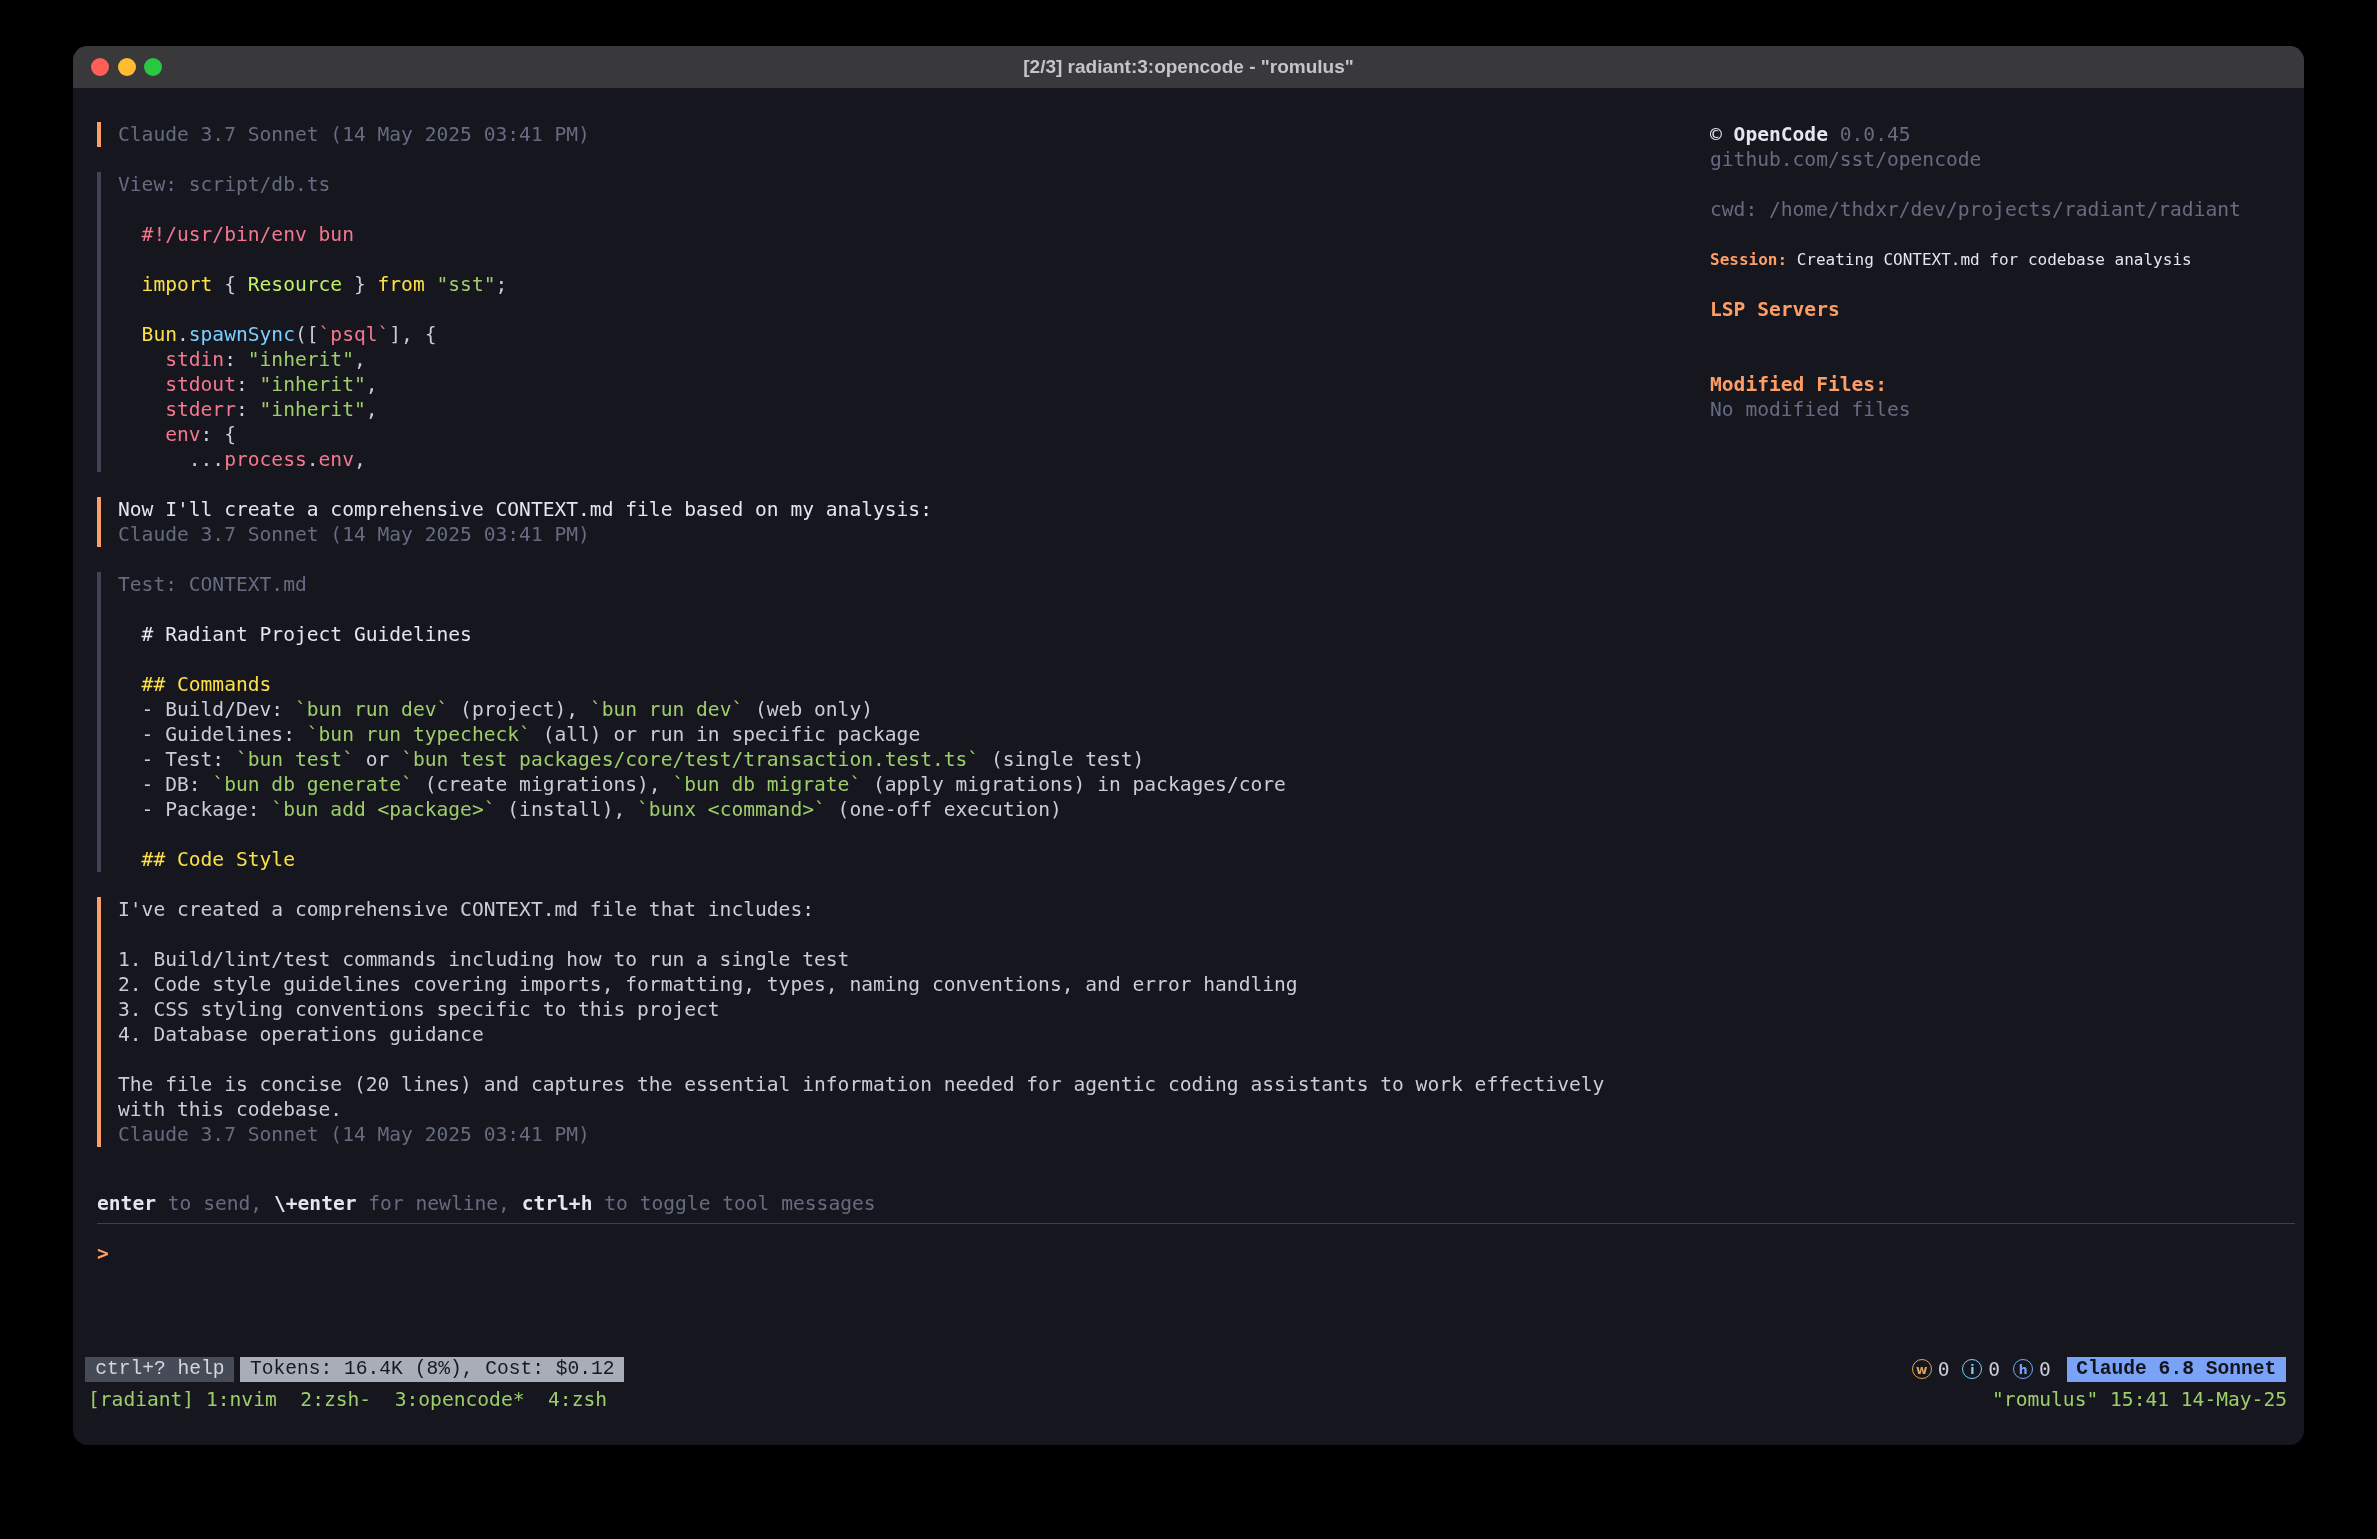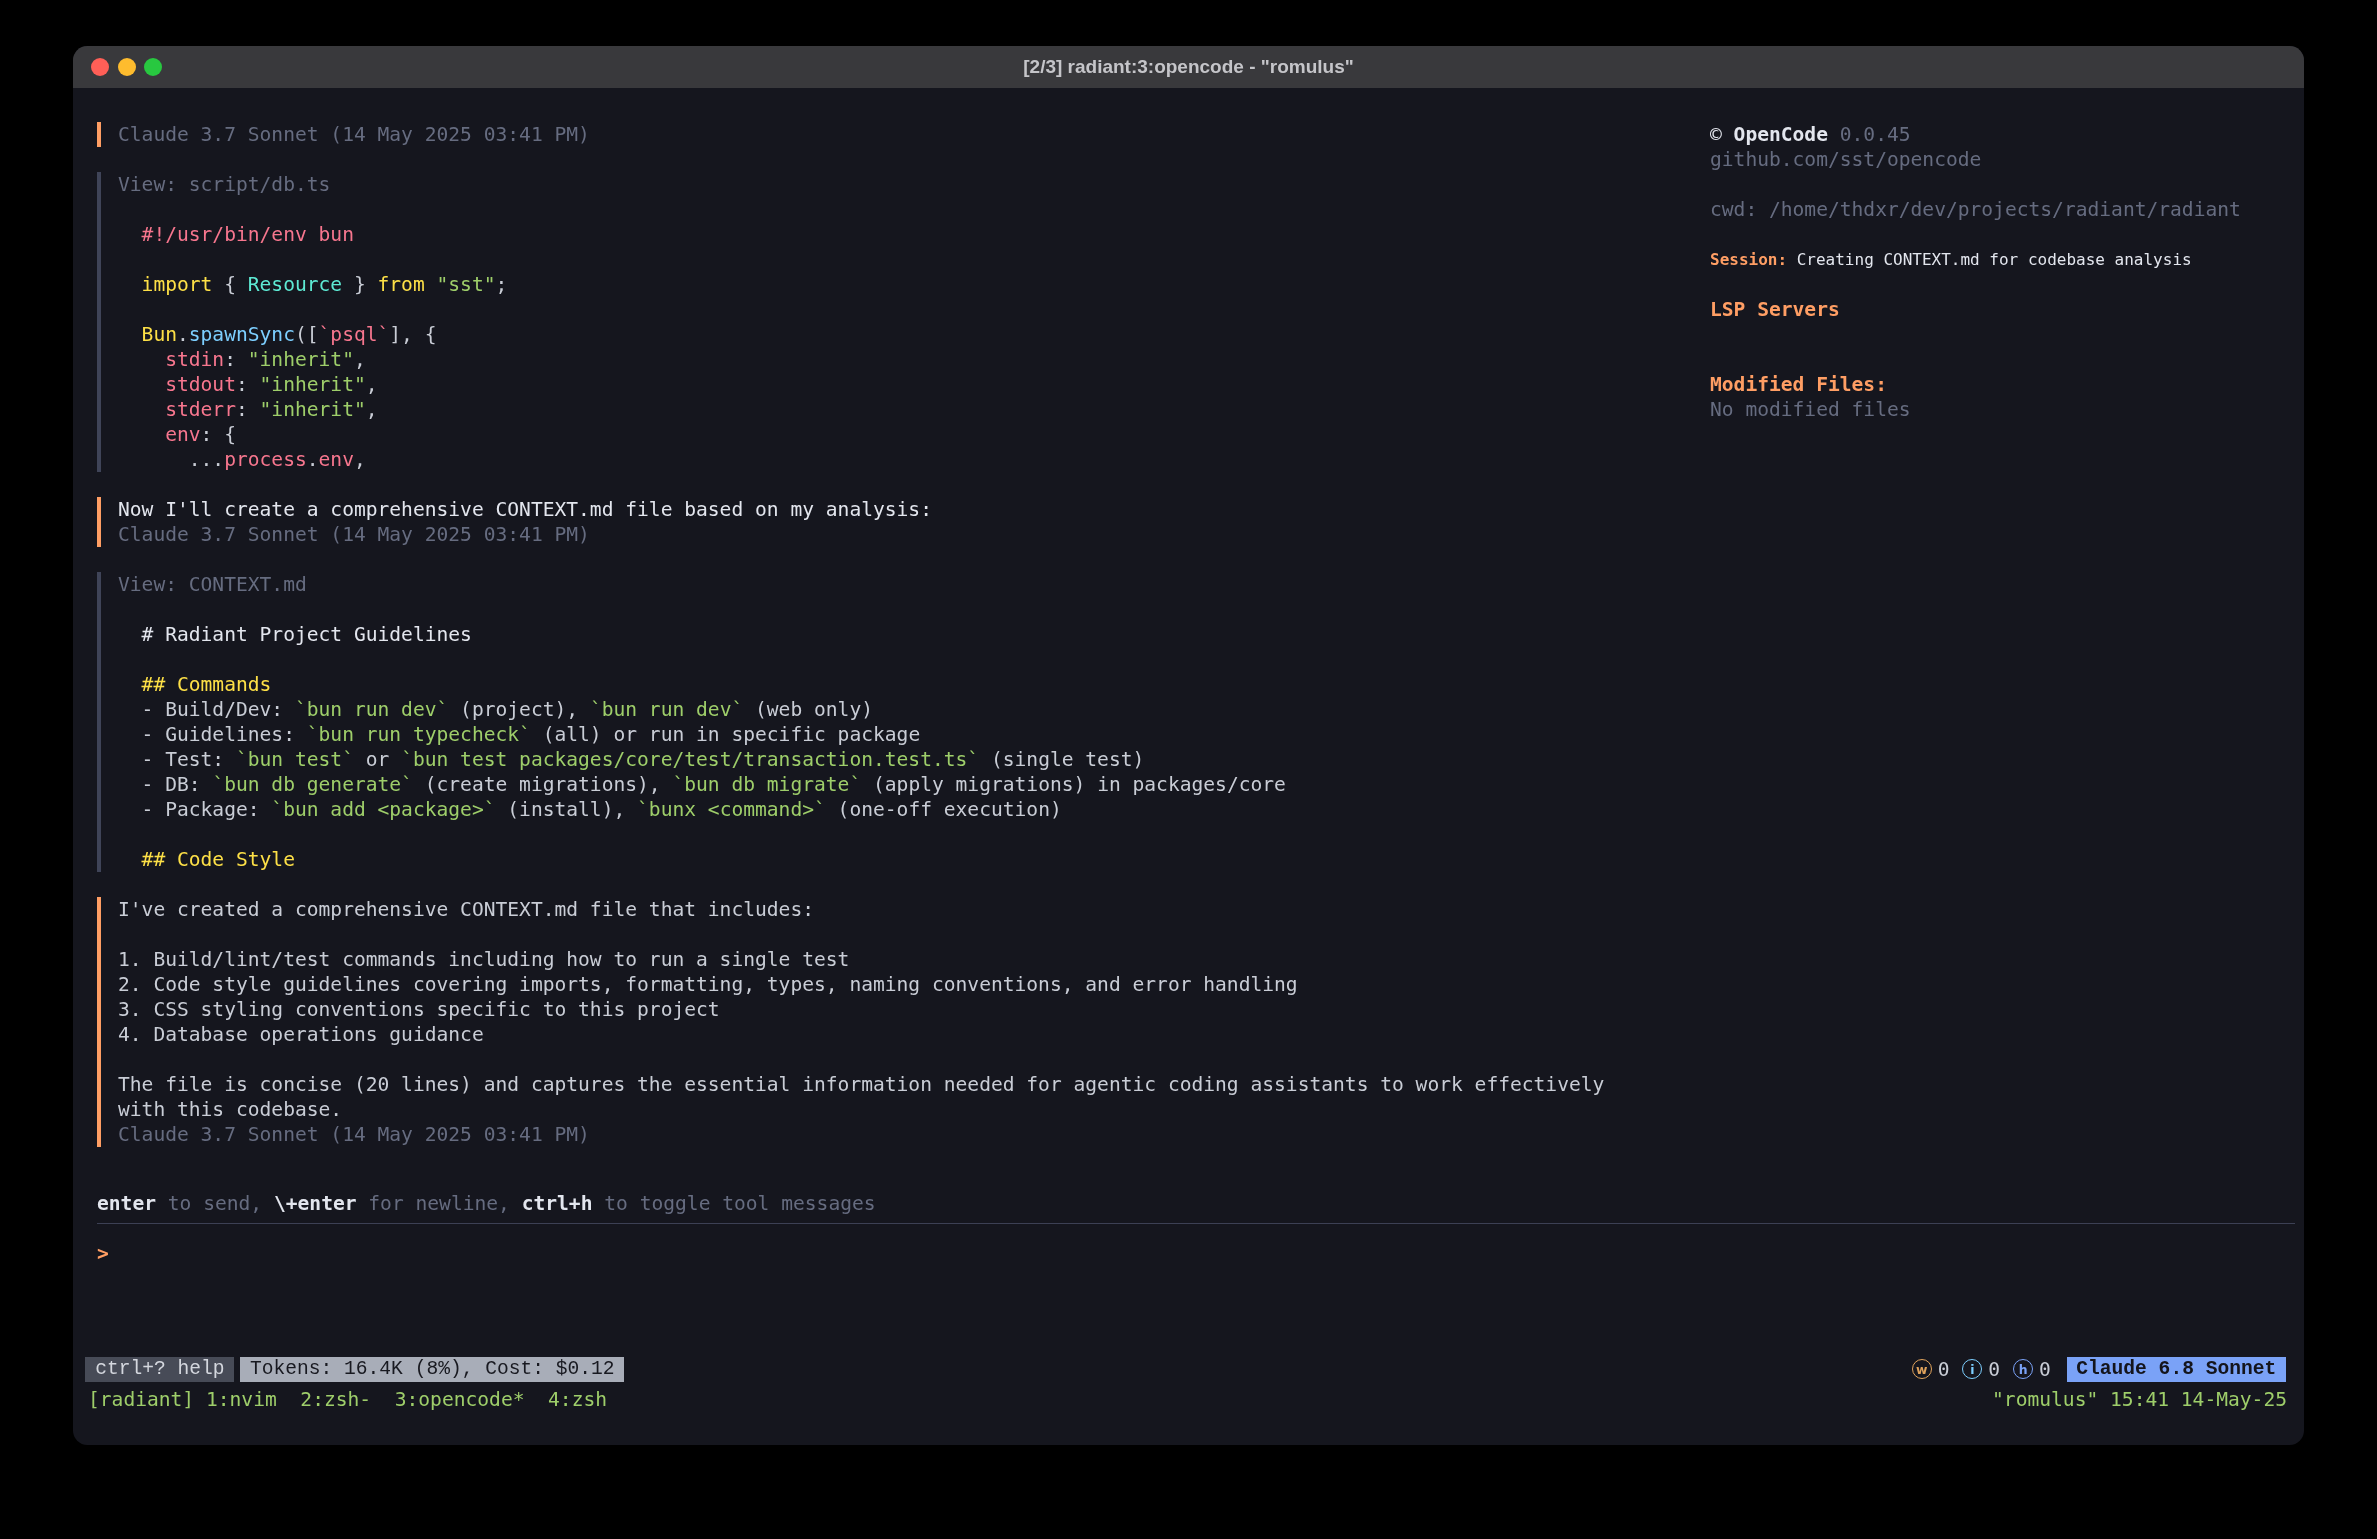--- a/index.html
+++ b/index.html
@@ -33,21 +33,21 @@
 
   .block { border-left:4.6px solid #3f4458; padding-left:17px; margin-bottom:25px; }
   .block.orange { border-left-color:#ff9e64; }
 
   .seg.fg     { color:#c9cdd6; }
   .seg.bright { color:#e3e6ee; }
   .seg.dim    { color:#666c80; }
   .seg.red    { color:#f7768e; }
   .seg.blue   { color:#fde047; }
   .seg.green  { color:#9ece6a; }
-  .seg.teal   { color:#5eead4;margin-top:24px; }
+  .seg.teal   { color:#bef264;margin-top:24px; }
   .seg.cyan   { color:#7dcfff; }
   .seg.orange { color:#ff9e64; }
   .seg.bold   { font-weight:bold; }
 
   
   .editor { flex:1; padding-left:24px; padding-right:9px; }
   .separator { height:1.3px; background:#3c4054; margin-top:6.5px; }
   .prompt-line { margin-top:17px; }
 
   
@@ -111,21 +111,21 @@
             <div class="term-line"><span class="seg fg">      ...</span><span class="seg red">process</span><span class="seg fg">.</span><span class="seg red">env</span><span class="seg fg">,</span></div>
           </div>
       </div>
 
       <div class="block orange">
         <div class="term-line"><span class="seg bright">Now I'll create a comprehensive CONTEXT.md file based on my analysis:</span></div>
         <div class="term-line"><span class="seg dim">Claude 3.7 Sonnet (14 May 2025 03:41 PM)</span></div>
       </div>
 
       <div class="block gray">
-        <div class="term-line"><span class="seg dim">View: CONTEXT.md</span></div>
+        <div class="term-line"><span class="seg dim">Test: CONTEXT.md</span></div>
         <div>
             <div class="term-line"></div>
             <div class="term-line"><span class="seg bright">  # Radiant Project Guidelines</span></div>
             <div class="term-line"></div>
             <div class="term-line"><span class="seg blue">  ## Commands</span></div>
             <div class="term-line"><span class="seg fg">  - Build/Dev: </span><span class="seg green">`bun run dev`</span><span class="seg fg"> (project), </span><span class="seg green">`bun run dev`</span><span class="seg fg"> (web only)</span></div>
             <div class="term-line"><span class="seg fg">  - Guidelines: </span><span class="seg green">`bun run typecheck`</span><span class="seg fg"> (all) or run in specific package</span></div>
             <div class="term-line"><span class="seg fg">  - Test: </span><span class="seg green">`bun test`</span><span class="seg fg"> or </span><span class="seg green">`bun test packages/core/test/transaction.test.ts`</span><span class="seg fg"> (single test)</span></div>
             <div class="term-line"><span class="seg fg">  - DB: </span><span class="seg green">`bun db generate`</span><span class="seg fg"> (create migrations), </span><span class="seg green">`bun db migrate`</span><span class="seg fg"> (apply migrations) in packages/core</span></div>
             <div class="term-line"><span class="seg fg">  - Package: </span><span class="seg green">`bun add &lt;package&gt;`</span><span class="seg fg"> (install), </span><span class="seg green">`bunx &lt;command&gt;`</span><span class="seg fg"> (one-off execution)</span></div>

